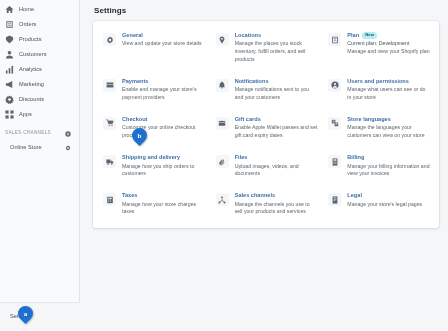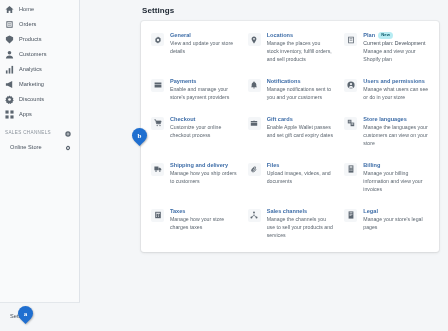--- a/index.html
+++ b/index.html
@@ -2,21 +2,21 @@
 <html><head>
 <meta charset="utf-8">
 <style>
   * { box-sizing: border-box; margin: 0; padding: 0; }
   html, body {
     width: 448px; height: 331px;
     font-family: "Liberation Sans", sans-serif;
     background: #f4f6f8;
     overflow: hidden;
   }
-  #app { position: relative; width: 448px; height: 283px; display: flex; gap: 48px; }
+  #app { position: relative; width: 448px; height: 283px; display: flex; }
 
   
   .sidebar {
     width: 80px; height: 331px;
     background: #f9fafb;
     border-right: 1px solid #dfe3e8;
     position: relative;
     flex: 0 0 80px;
   }
   .nav-list { padding-top: 2px; }

